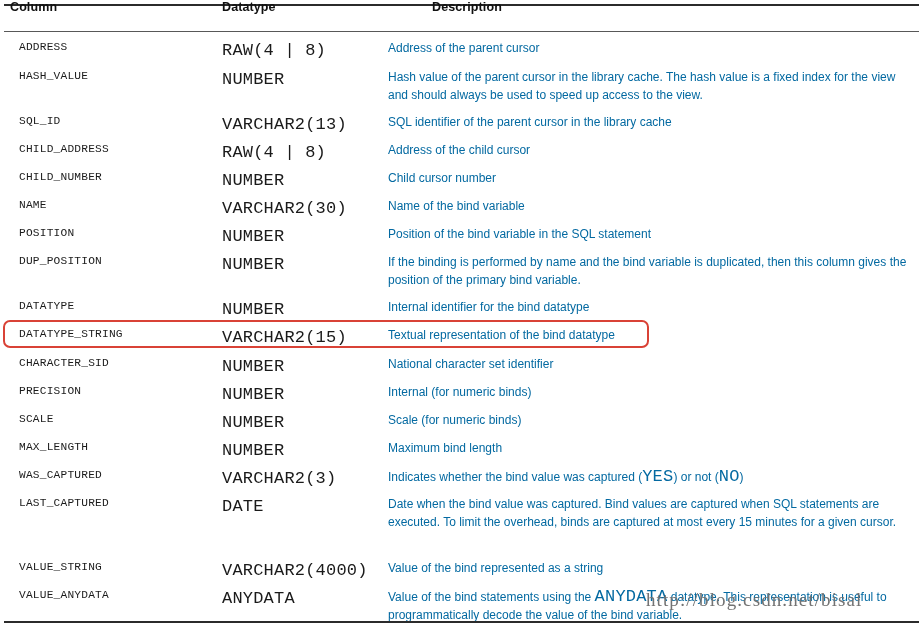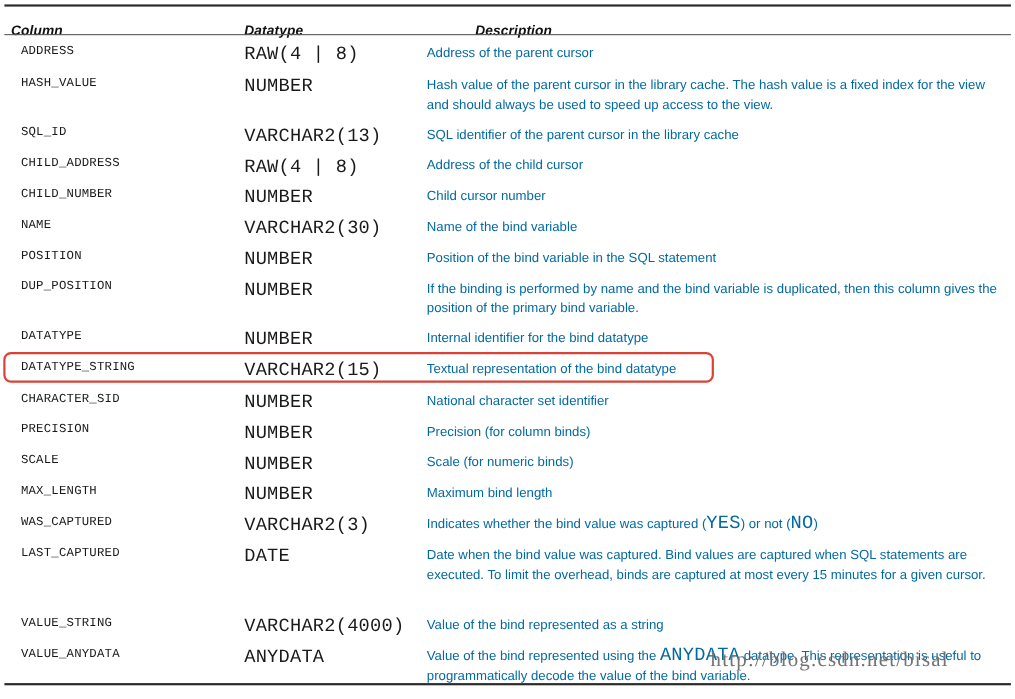--- a/index.html
+++ b/index.html
@@ -47,24 +47,23 @@
     left: 4px;
     top: 621px;
     width: 915px;
     height: 2px;
     background: #2b2b2b;
   }
 
   .header-row {
     position: absolute;
     left: 0;
-    top: 21px;
+    top: 0;
     width: 913px;
     height: 22px;
-    font-style: italic;
   }
   .header-cell {
     position: absolute;
     font-family: "Liberation Sans", sans-serif;
     font-weight: bold;
     font-size: 12.5px;
     color: #111111;
     letter-spacing: 0.1px;
     white-space: nowrap;
   }
@@ -209,21 +208,21 @@
         <div class="cell-desc">Textual representation of the bind datatype</div>
       </div>
       <div class="row" style="top: 357px;">
         <div class="cell-col">CHARACTER_SID</div>
         <div class="cell-type">NUMBER</div>
         <div class="cell-desc">National character set identifier</div>
       </div>
       <div class="row" style="top: 385px;">
         <div class="cell-col">PRECISION</div>
         <div class="cell-type">NUMBER</div>
-        <div class="cell-desc">Precision (for column binds)</div>
+        <div class="cell-desc">Internal (for numeric binds)</div>
       </div>
       <div class="row" style="top: 413px;">
         <div class="cell-col">SCALE</div>
         <div class="cell-type">NUMBER</div>
         <div class="cell-desc">Scale (for numeric binds)</div>
       </div>
       <div class="row" style="top: 441px;">
         <div class="cell-col">MAX_LENGTH</div>
         <div class="cell-type">NUMBER</div>
         <div class="cell-desc">Maximum bind length</div>
@@ -239,21 +238,21 @@
         <div class="cell-desc">Date when the bind value was captured. Bind values are captured when SQL statements are executed. To limit the overhead, binds are captured at most every 15 minutes for a given cursor.</div>
       </div>
       <div class="row" style="top: 561px;">
         <div class="cell-col">VALUE_STRING</div>
         <div class="cell-type">VARCHAR2(4000)</div>
         <div class="cell-desc">Value of the bind represented as a string</div>
       </div>
       <div class="row" style="top: 589px;">
         <div class="cell-col">VALUE_ANYDATA</div>
         <div class="cell-type">ANYDATA</div>
-        <div class="cell-desc"><span>Value of the bind represented using the </span><span class="mono">ANYDATA</span><span> datatype. This representation is useful to programmatically decode the value of the bind variable.</span></div>
+        <div class="cell-desc"><span>Value of the bind statements using the </span><span class="mono">ANYDATA</span><span> datatype. This representation is useful to programmatically decode the value of the bind variable.</span></div>
       </div>
     </div>
 
   <div class="annotation-box" id="annotation-box" style="left: 3px; top: 320px; width: 646px; height: 28px; border-color: rgb(217, 66, 54);"></div>
 
   <div class="rule-bottom"></div>
 
   <div class="watermark" id="watermark" style="left: 646px; top: 589px; color: #737373;">http://blog.csdn.net/bisal</div>
 
 </div>

